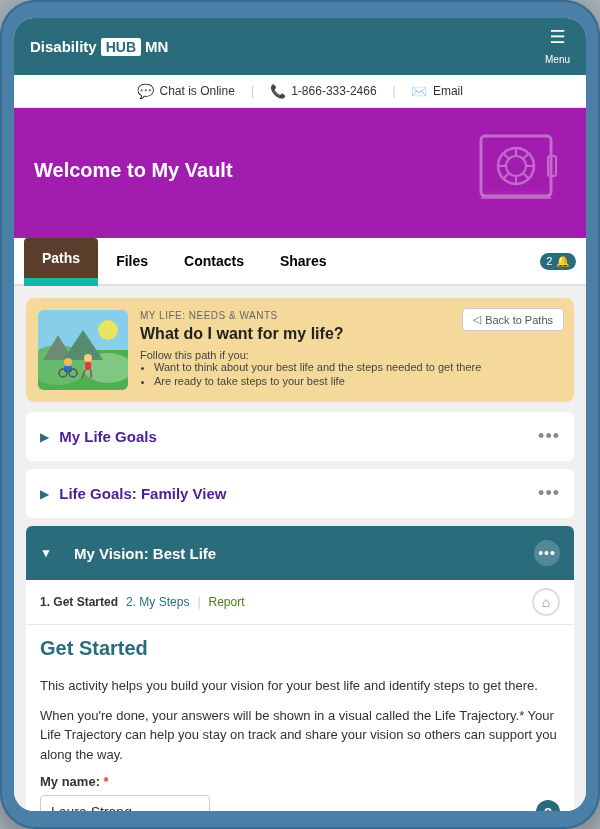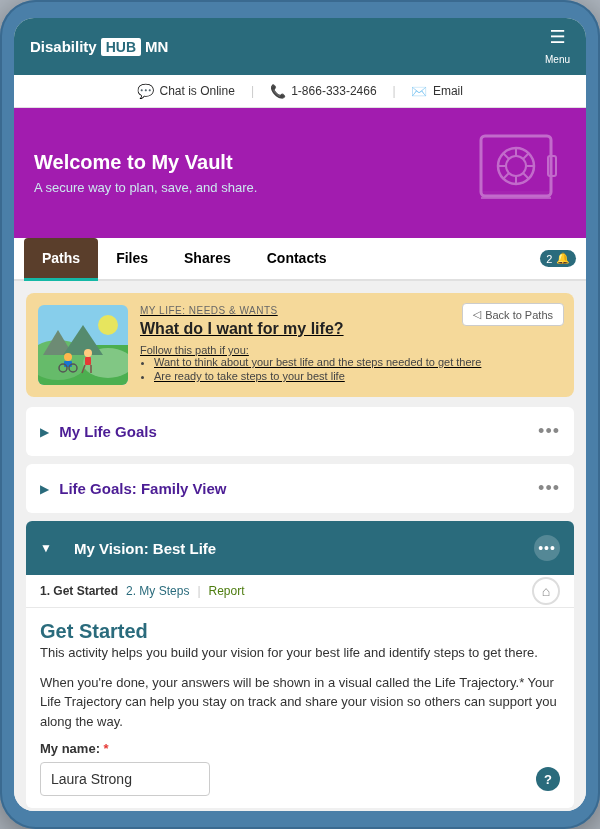--- a/index.html
+++ b/index.html
@@ -137,21 +137,21 @@
       color: #000000;
       border-bottom: 3px solid transparent;
       margin-bottom: -2px;
       font-weight: bold;
     }
     .tab.active {
       background: #5a3e2b;
       color: white;
       border-radius: 4px 4px 0 0;
       font-weight: bold;
-      border-bottom: 3px solid #14b8a6;
+      border-bottom: 8px solid #14b8a6;
     }
     .notification-badge {
       background: #2a6b7c;
       color: white;
       border-radius: 10px;
       padding: 2px 6px;
       font-size: 11px;
       margin-left: auto;
       display: flex;
       align-items: center;
@@ -173,21 +173,20 @@
     }
     .featured-image {
       width: 90px;
       height: 80px;
       border-radius: 6px;
       flex-shrink: 0;
       overflow: hidden;
     }
     .featured-content {
       flex: 1;
-      text-decoration: underline;
     }
     .featured-category {
       font-size: 10px;
       color: #666;
       text-transform: uppercase;
       letter-spacing: 0.5px;
       margin-bottom: 4px;
     }
     .featured-title {
       font-size: 16px;
@@ -271,21 +270,21 @@
       height: 26px;
       display: flex;
       align-items: center;
       justify-content: center;
       font-size: 14px;
     }
     
     .steps-bar {
       display: flex;
       align-items: center;
-      padding: 2px 14px;
+      padding: 8px 14px;
       border-bottom: 1px solid #e8e8e8;
       font-size: 12px;
       gap: 8px;
     }
     .step-active {
       font-weight: bold;
       color: #333;
     }
     .step-link {
       color: #2a6b7c;
@@ -312,21 +311,21 @@
       cursor: pointer;
     }
     
     .content-body {
       padding: 12px 14px;
     }
     .content-title {
       color: #2a6b7c;
       font-size: 20px;
       font-weight: bold;
-      margin-bottom: 0;
+      margin-bottom: 16px;
     }
     .content-desc {
       font-size: 13px;
       color: #333;
       line-height: 1.5;
       margin-bottom: 10px;
     }
     .form-label {
       font-size: 13px;
       font-weight: bold;
@@ -409,21 +408,20 @@
       <span class="info-divider">|</span>
       <div class="info-item">
         <span class="email-icon">✉️</span>
         <span>Email</span>
       </div>
     </div>
 
     <div class="hero-banner">
       <div class="hero-text">
         <h1>Welcome to My Vault</h1>
-        <p>A secure way to plan, save, and share.</p>
       </div>
       <div class="vault-icon">
         <svg class="vault-svg" viewBox="0 0 90 90" fill="none" xmlns="http://www.w3.org/2000/svg">
           <rect x="5" y="10" width="70" height="60" rx="4" stroke="white" stroke-width="3" fill="none"></rect>
           <circle cx="40" cy="40" r="18" stroke="white" stroke-width="2.5" fill="none"></circle>
           <circle cx="40" cy="40" r="10" stroke="white" stroke-width="2" fill="none"></circle>
           <line x1="40" y1="22" x2="40" y2="30" stroke="white" stroke-width="2"></line>
           <line x1="40" y1="50" x2="40" y2="58" stroke="white" stroke-width="2"></line>
           <line x1="22" y1="40" x2="30" y2="40" stroke="white" stroke-width="2"></line>
           <line x1="50" y1="40" x2="58" y2="40" stroke="white" stroke-width="2"></line>
@@ -436,22 +434,22 @@
           <line x1="5" y1="72" x2="75" y2="72" stroke="white" stroke-width="1.5"></line>
         </svg>
       </div>
     </div>
 
     <div class="main-content">
 
       <div class="tabs-bar">
         <div class="tab active">Paths</div>
         <div class="tab">Files</div>
+        <div class="tab">Contacts</div>
         <div class="tab">Shares</div>
-        <div class="tab">Contacts</div>
         <div class="notification-badge">
           <span>2</span>
           <span>🔔</span>
         </div>
       </div>
 
       <div class="card-area">
 
         <div class="featured-card">
           <div class="featured-image">

